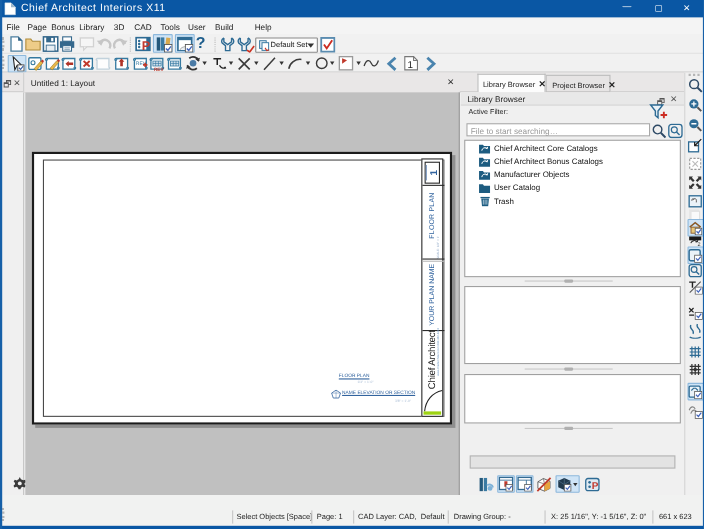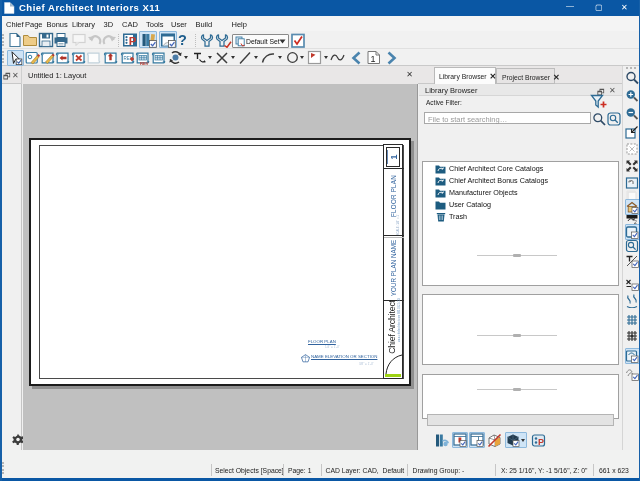--- a/index.html
+++ b/index.html
@@ -1,20 +1,20 @@
 <!DOCTYPE html>
 <html><head>
 <meta charset="utf-8">
 <style>
 * { margin:0; padding:0; box-sizing:border-box; }
 html,body { width:640px; height:481px; overflow:hidden; }
 body { font-family:"Liberation Sans", sans-serif; background:#f0f0f0; position:relative; }
 .abs { position:absolute; }
 #titlebar { position:absolute; left:0; top:0; width:640px; height:16px; background:#0a57a4; color:#fff; }
-#titlebar .ttl { position:absolute; left:19px; top:2px; font-size:9.5px; letter-spacing:0.5px;font-weight:bold; }
+#titlebar .ttl { position:absolute; left:19px; top:2px; font-size:9.5px; letter-spacing:0.5px; }
 #winbtns span { position:absolute; color:#fff; font-size:9px; }
 #menubar { position:absolute; left:0; top:16px; width:640px; height:15px; background:#f4f4f4; font-size:7.5px; color:#1a1a1a; }
 #menubar span { position:absolute; top:4px; }
 #tb1 { position:absolute; left:0; top:31px; width:640px; height:18px; background:#f1f1f1; border-bottom:1px solid #e0e0e0; }
 #tb2 { position:absolute; left:0; top:49px; width:640px; height:17px; background:#f1f1f1; border-bottom:1px solid #c9c9c9; }
 .grip { position:absolute; width:3px; border-left:2px dotted #b5b5b5; }
 .tbsep { position:absolute; width:1px; border-left:1px dotted #bdbdbd; }
 .selbtn { position:absolute; background:#cfe4f6; border:1px solid #8db8dc; border-radius:1px; }
 .ico { position:absolute; }
 .dd { position:absolute; width:0; height:0; border-left:2.5px solid transparent; border-right:2.5px solid transparent; border-top:3.5px solid #333; }
@@ -31,21 +31,21 @@
 #page { position:absolute; left:6px; top:54px; width:382px; height:248px; background:#fff; border:2px solid #1c1c1c; box-shadow:3px 3px 0 #8f8f8f; }
 #margin { position:absolute; left:8px; top:5px; width:365px; height:234px; border:1px solid #4a4a4a; }
 #tstrip { position:absolute; left:351.5px; top:4px; width:20.5px; height:234.5px; border:1px solid #2a2a2a; background:#fff; }
 .vt { position:absolute; white-space:nowrap; color:#31639e; }
 #rpanel { position:absolute; left:419px; top:0; width:203px; height:366px; background:#f0f0f0; }
 #rphead { position:absolute; left:0; top:0; width:203px; height:12px; background:#e8e8e8; border-bottom:1px solid #d6d6d6; }
 #rphead .t { position:absolute; left:6px; top:1.5px; font-size:7.5px; color:#222; }
 .ffld { position:absolute; font-size:6.5px; color:#222; white-space:nowrap; }
 #filtersel { position:absolute; left:44px; top:11.5px; width:125px; height:12px; background:#e8e8e8; border:1px solid #9a9a9a; font-size:7.5px; color:#111; padding:1.5px 0 0 16px; }
 #searchbox { position:absolute; left:5px; top:28px; width:167px; height:12px; background:#fff; border:1px solid #a8a8a8; font-size:7.5px; color:#9a9a9a; padding:1.5px 0 0 3px; }
-.pane { position:absolute; left:3px; width:197px; background:#fff; border:1px solid #a0a0a0;margin-top:34px; }
+.pane { position:absolute; left:3px; width:197px; background:#fff; border:1px solid #a0a0a0; }
 .splith { position:absolute; left:58px; width:80px; height:3px; }
 .splith i { position:absolute; left:0; top:1px; width:80px; height:1px; background:#c8c8c8; }
 .splith b { position:absolute; left:36px; top:0px; width:8px; height:3px; background:#b0b0b0; border-radius:1px; }
 #progress { position:absolute; left:8px; top:329.5px; width:187px; height:12px; background:#e3e3e3; border:1px solid #b4b4b4; }
 .treerow { position:absolute; left:26px; font-size:7.2px; color:#111; white-space:nowrap; }
 #rtb { position:absolute; left:622px; top:-18px; width:18px; height:392px; background:#f0f0f0; border-left:1px solid #d5d5d5; }
 #statusbar { position:absolute; left:0; top:450px; width:640px; height:28px; background:#f1f2f1; font-size:6.8px; color:#222; }
 #statusbar .f { position:absolute; top:17px; white-space:nowrap; }
 #statusbar .sep { position:absolute; top:14px; height:12px; width:1px; background:#c6c6c6; }
 #bottomline { position:absolute; left:0; top:478px; width:640px; height:3px; background:#0a57a4; }
@@ -58,21 +58,21 @@
       <path d="M7 0.5 L7 4.5 L11 4.5 Z" fill="#9fb8cc"></path>
     </svg>
   <span class="ttl">Chief Architect Interiors X11</span>
   <div id="winbtns">
     <span style="left:566px;top:1px;font-size:8px">—</span>
     <span style="left:595px;top:2.5px;font-size:8px">▢</span>
     <span style="left:621px;top:2.5px;font-size:8px">✕</span>
   </div>
 </div>
 <div id="menubar">
-  <span style="left:6px">Chief</span>
+  <span style="left:6px">File</span>
   <span style="left:25px">Page</span>
   <span style="left:46.5px">Bonus</span>
   <span style="left:72px">Library</span>
   <span style="left:103.5px">3D</span>
   <span style="left:122px">CAD</span>
   <span style="left:146px">Tools</span>
   <span style="left:171px">User</span>
   <span style="left:195.5px">Build</span>
   <span style="left:231.5px">Help</span>
 </div>

